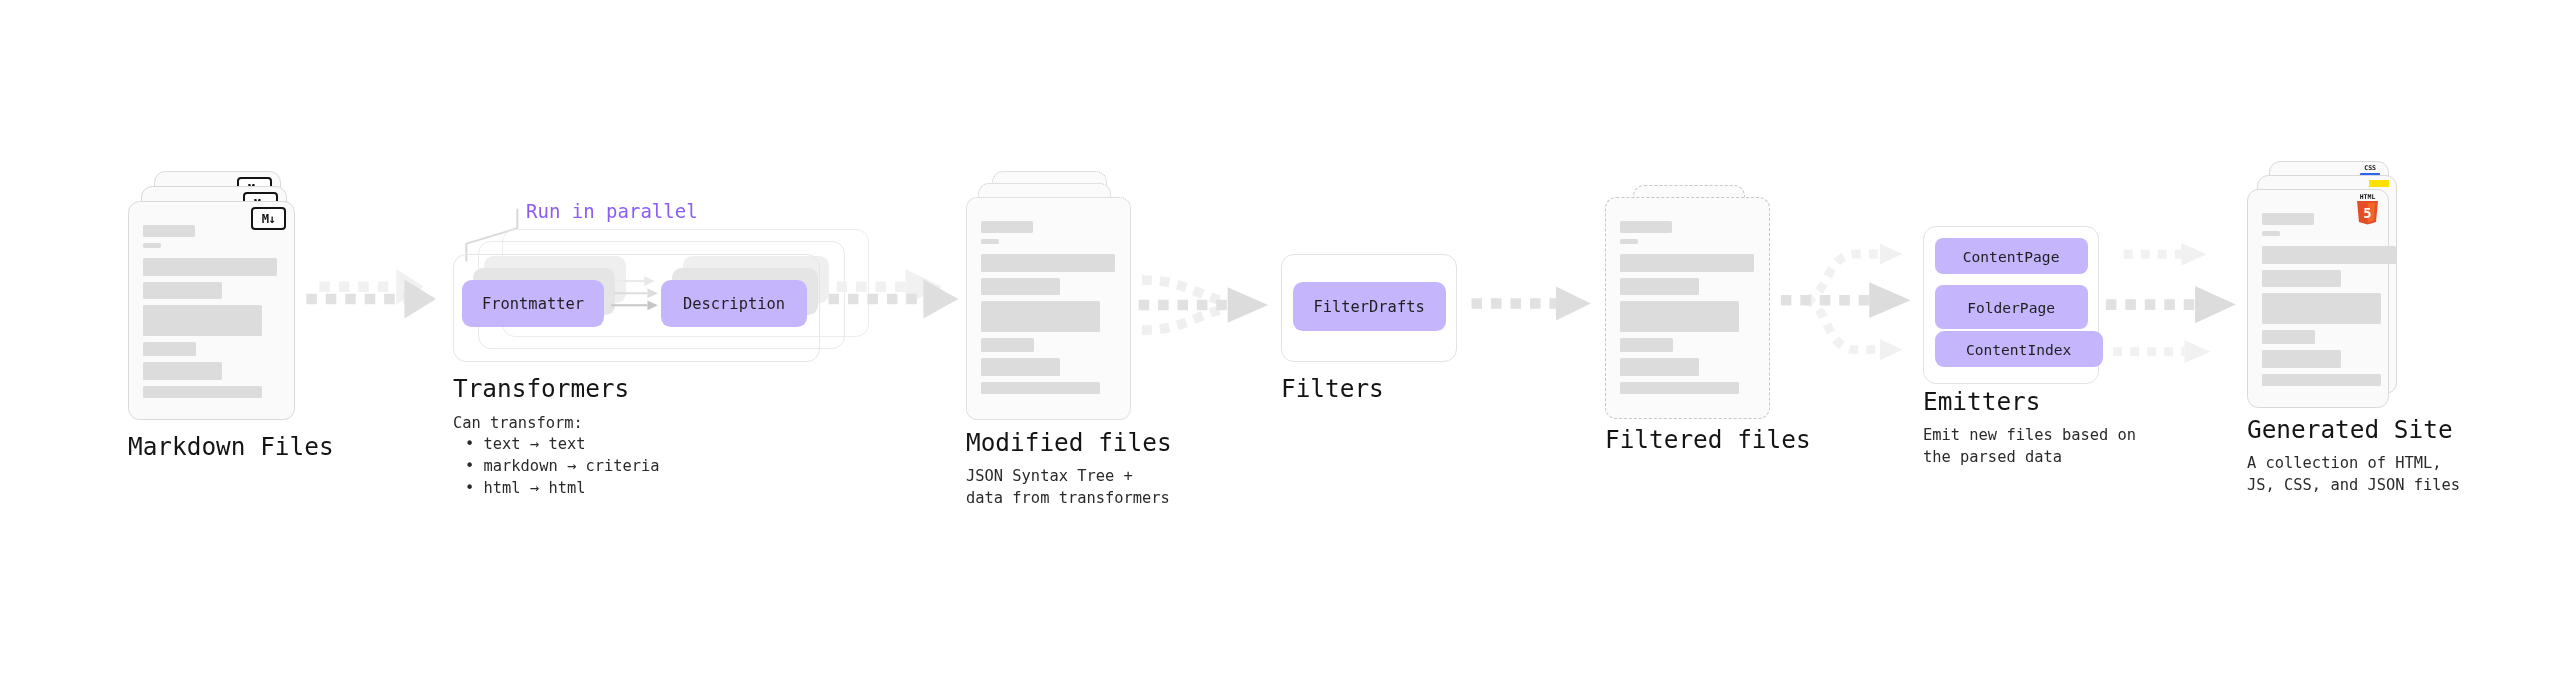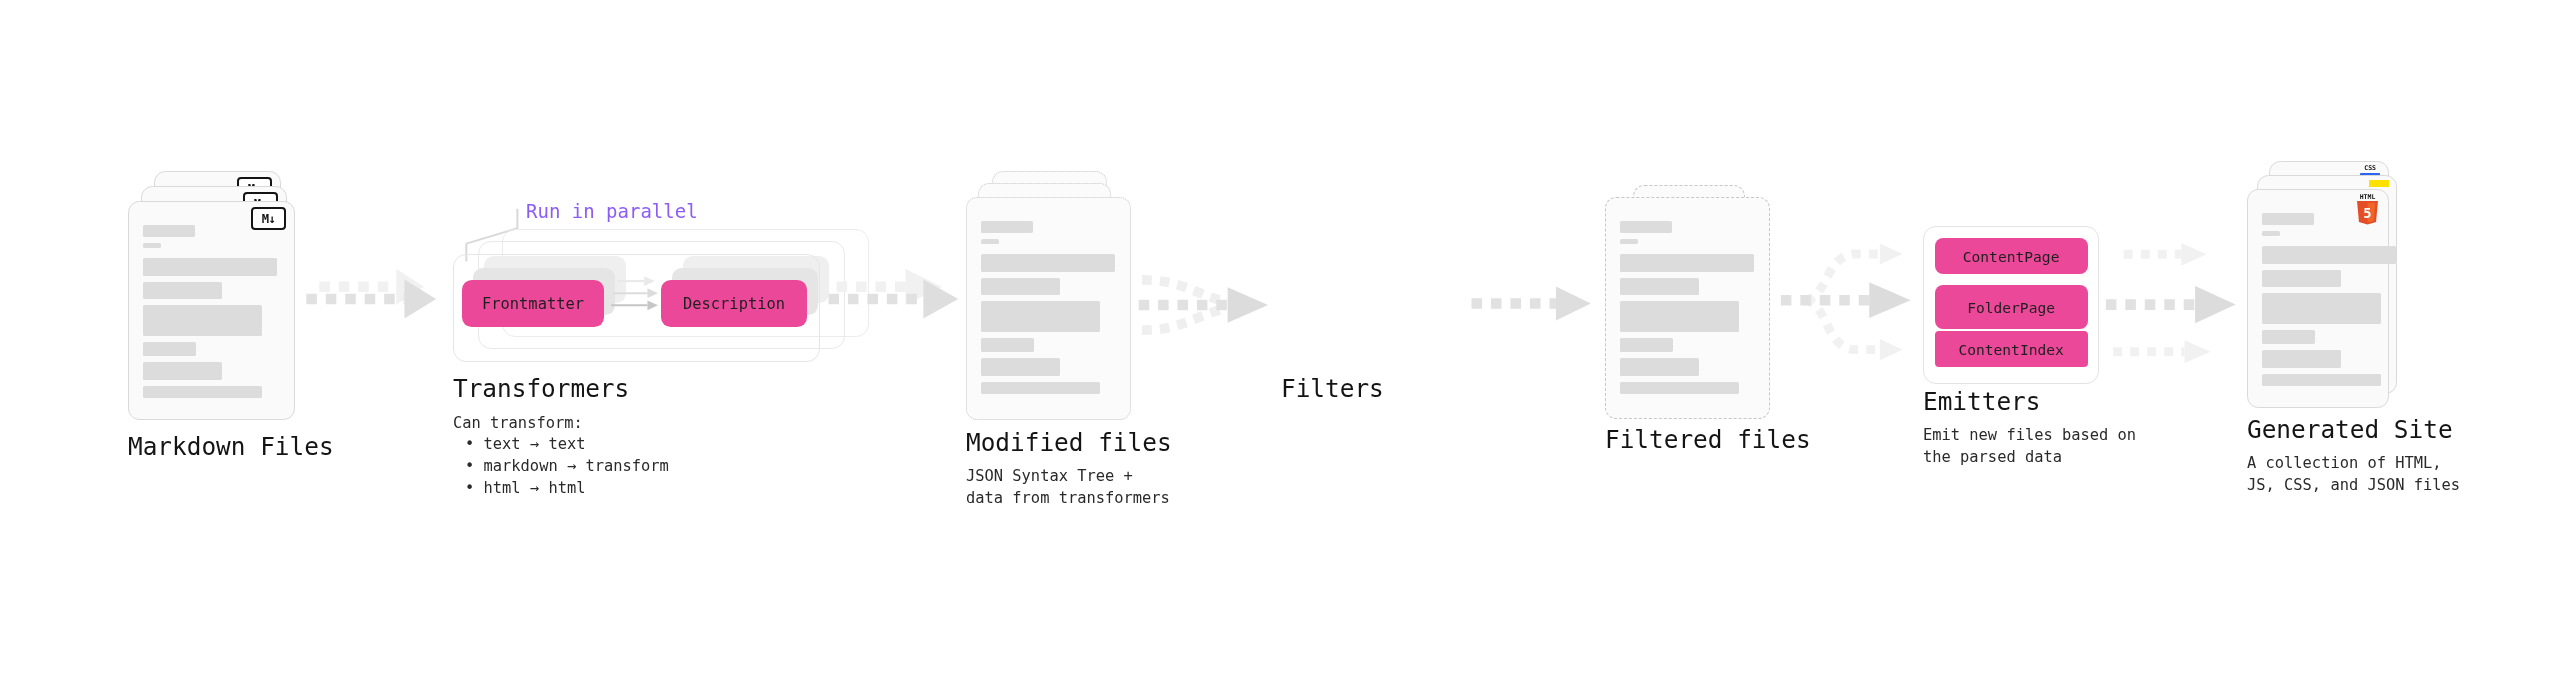--- a/index.html
+++ b/index.html
@@ -20,21 +20,21 @@
   .b6{width:53px;height:14px;}
   .b7{width:79px;height:18px;}
   .b8{width:119px;height:12.2px;margin-bottom:0;}
   
   .badge-md{position:absolute;top:4.9px;right:8.1px;width:31px;height:19.5px;border:2.4px solid #141414;border-radius:4.1px;
             background:#fff;color:#141414;font-weight:bold;font-size:12.2px;letter-spacing:-0.8px;
             display:flex;align-items:center;justify-content:center;}
   
   .tf-container{position:absolute;width:365px;height:106px;border:1.6px solid #e6e6e6;border-radius:13px;background:transparent;}
   .gbtn{position:absolute;border-radius:9.8px;display:flex;align-items:center;justify-content:center;
-        font-size:15.4px;color:#1f1f1f;background:#ec4899;}
+        font-size:15.4px;color:#1f1f1f;background:#c4b5fd;}
   .ghost1{background:#e5e5e5;}
   .ghost2{background:#efefef;}
   
   .panel{position:absolute;background:#ffffff;border:1.6px solid #e3e3e3;border-radius:13px;}
   
   .heading{position:absolute;font-size:24.4px;line-height:28px;color:#141414;white-space:nowrap;}
   .sub{position:absolute;font-size:15.4px;line-height:22px;color:#2a2a2a;white-space:nowrap;}
   .annotation{position:absolute;font-size:19px;color:#8b5cf6;white-space:nowrap;}
   
   .badge-css{position:absolute;top:3.3px;right:8.1px;width:19.5px;text-align:center;}
@@ -105,21 +105,21 @@
       <line x1="10" y1="25" x2="52" y2="25" stroke="#dcdcdc" stroke-width="2.5"></line>
         <polygon points="52,19 52,31 65,25" fill="#dcdcdc"></polygon>
       <line x1="7" y1="40" x2="52" y2="40" stroke="#c6c6c6" stroke-width="2.5"></line>
         <polygon points="52,34 52,46 65,40" fill="#c6c6c6"></polygon>
     </svg>
   </div>
   <div class="heading" style="left:453px;top:375px;">Transformers</div>
   <div class="sub" style="left:453px;top:412px;">Can transform:</div>
   <div class="sub" style="left:465px;top:433px;">
     <div>• text → text</div>
-    <div>• markdown → transform</div>
+    <div>• markdown → criteria</div>
     <div>• html → html</div>
   </div>
 
   <svg style="left:822px;top:260px;" width="146" height="78" viewBox="0 0 180 96">
     <line x1="18" y1="33" x2="103" y2="33" stroke="#f1f1f1" stroke-width="13" stroke-dasharray="13 11"></line>
     <polygon points="103,11 103,55 148,33" fill="#f1f1f1"></polygon>
     <line x1="8" y1="48" x2="125" y2="48" stroke="#e1e1e1" stroke-width="13" stroke-dasharray="13 11"></line>
     <polygon points="125,24 125,72 168,48" fill="#dedede"></polygon>
   </svg>
 
@@ -145,20 +145,23 @@
     <div>data from transformers</div>
   </div>
 
   <svg style="left:1132px;top:267px;" width="146" height="76" viewBox="0 0 180 94">
     <path d="M 12,16 C 60,16 75,32 112,42" fill="none" stroke="#efefef" stroke-width="12" stroke-dasharray="12 10"></path>
     <path d="M 12,78 C 60,78 75,62 112,52" fill="none" stroke="#efefef" stroke-width="12" stroke-dasharray="12 10"></path>
     <line x1="8" y1="47" x2="118" y2="47" stroke="#e1e1e1" stroke-width="13" stroke-dasharray="13 11"></line>
     <polygon points="118,25 118,69 168,47" fill="#dcdcdc"></polygon>
   </svg>
 
+  <div class="panel" style="left:1281px;top:254px;width:174px;height:106px;">
+    <div class="gbtn" style="left:10.6px;top:27px;width:153px;height:49px;">FilterDrafts</div>
+  </div>
   <div class="heading" style="left:1281px;top:375px;">Filters</div>
 
   <svg style="left:1465px;top:279px;" width="134" height="49" viewBox="0 0 165 60">
     <line x1="8" y1="30" x2="112" y2="30" stroke="#e1e1e1" stroke-width="13" stroke-dasharray="13 11"></line>
     <polygon points="112,9 112,51 155,30" fill="#dedede"></polygon>
   </svg>
 
   <div>
     <div class="card dashed" style="left:1633px;top:185px;width:112px;height:49px;"></div>
     <div class="card dashed" style="left:1605px;top:197px;width:165px;height:222px;">
@@ -181,21 +184,21 @@
     <polygon points="128,9 128,35 156,22" fill="#f1f1f1"></polygon>
     <path d="M 36,79 C 64,83 60,135 95,140 L 128,140" fill="none" stroke="#f1f1f1" stroke-width="11" stroke-dasharray="11 10"></path>
     <polygon points="128,127 128,153 156,140" fill="#f1f1f1"></polygon>
     <line x1="6" y1="79" x2="115" y2="79" stroke="#e1e1e1" stroke-width="13" stroke-dasharray="13 11"></line>
     <polygon points="115,57 115,101 166,79" fill="#dcdcdc"></polygon>
   </svg>
 
   <div class="panel" style="left:1923px;top:226px;width:174px;height:156px;">
     <div class="gbtn" style="left:10.6px;top:11.4px;width:153px;height:36px;border-radius:8.1px;font-size:14.6px;">ContentPage</div>
     <div class="gbtn" style="left:10.6px;top:58px;width:153px;height:44px;border-radius:8.1px;font-size:14.6px;">FolderPage</div>
-    <div class="gbtn" style="left:10.6px;top:104px;width:153px;height:36px;border-radius:4px;font-size:14.6px;">ContentIndex</div>
+    <div class="gbtn" style="left:10.6px;top:104px;width:168px;height:36px;border-radius:9px;font-size:14.6px;">ContentIndex</div>
   </div>
   <div class="heading" style="left:1923px;top:388px;">Emitters</div>
   <div class="sub" style="left:1923px;top:424px;">
     <div>Emit new files based on</div>
     <div>the parsed data</div>
   </div>
 
   <svg style="left:2101px;top:234px;" width="146" height="138" viewBox="0 0 180 170">
     <line x1="28" y1="25" x2="99" y2="25" stroke="#f1f1f1" stroke-width="11" stroke-dasharray="11 10"></line>
     <polygon points="99,11 99,39 130,25" fill="#f1f1f1"></polygon>

